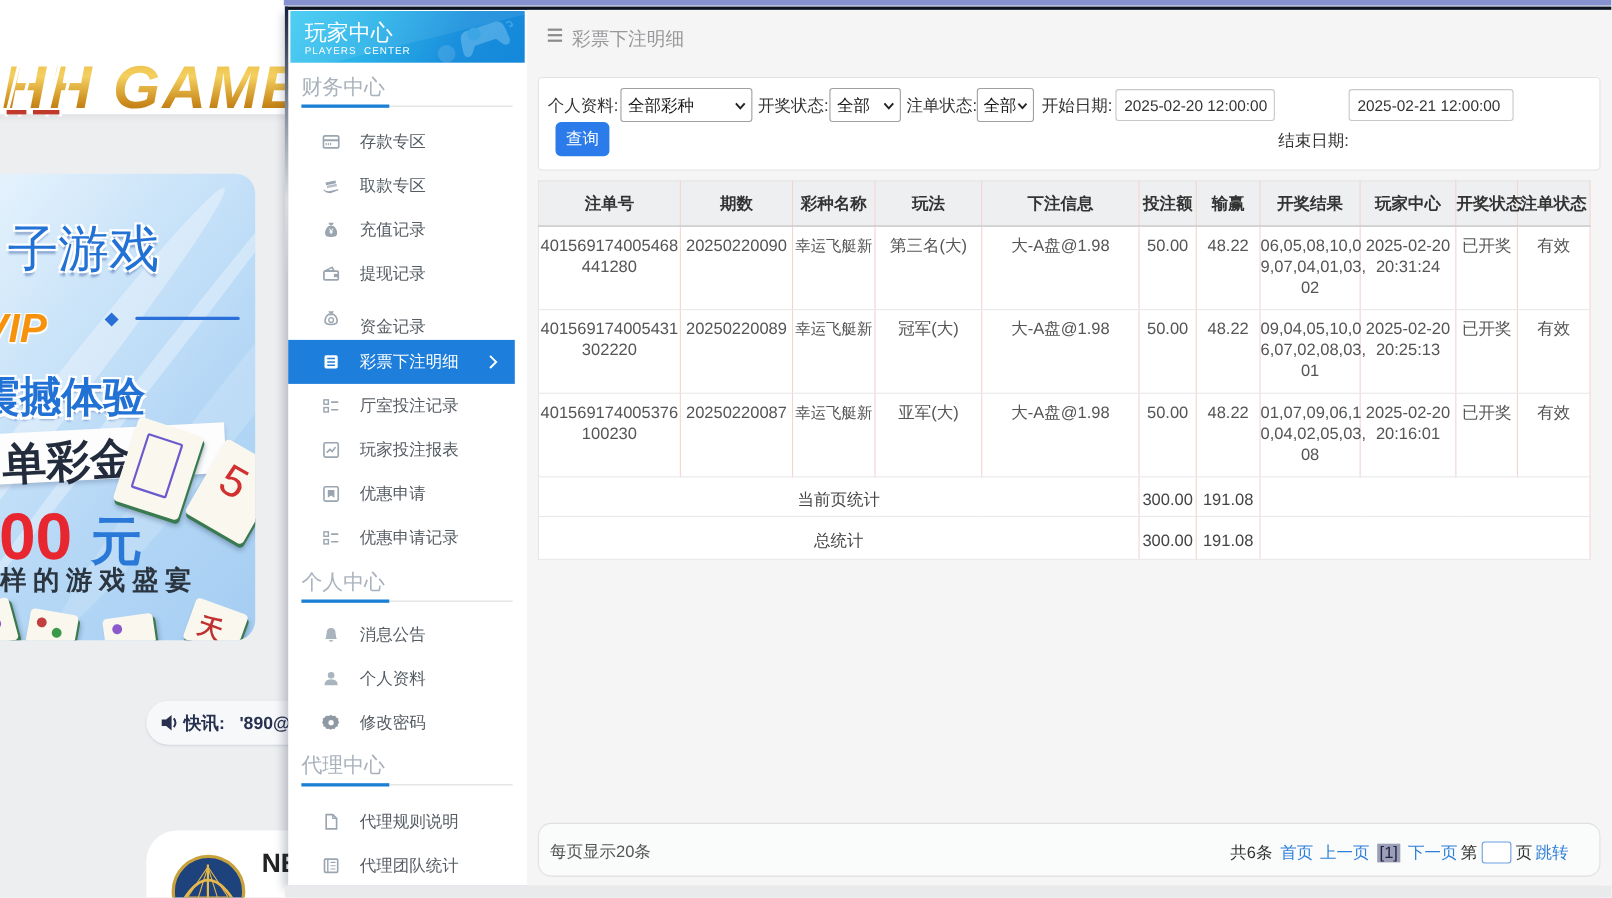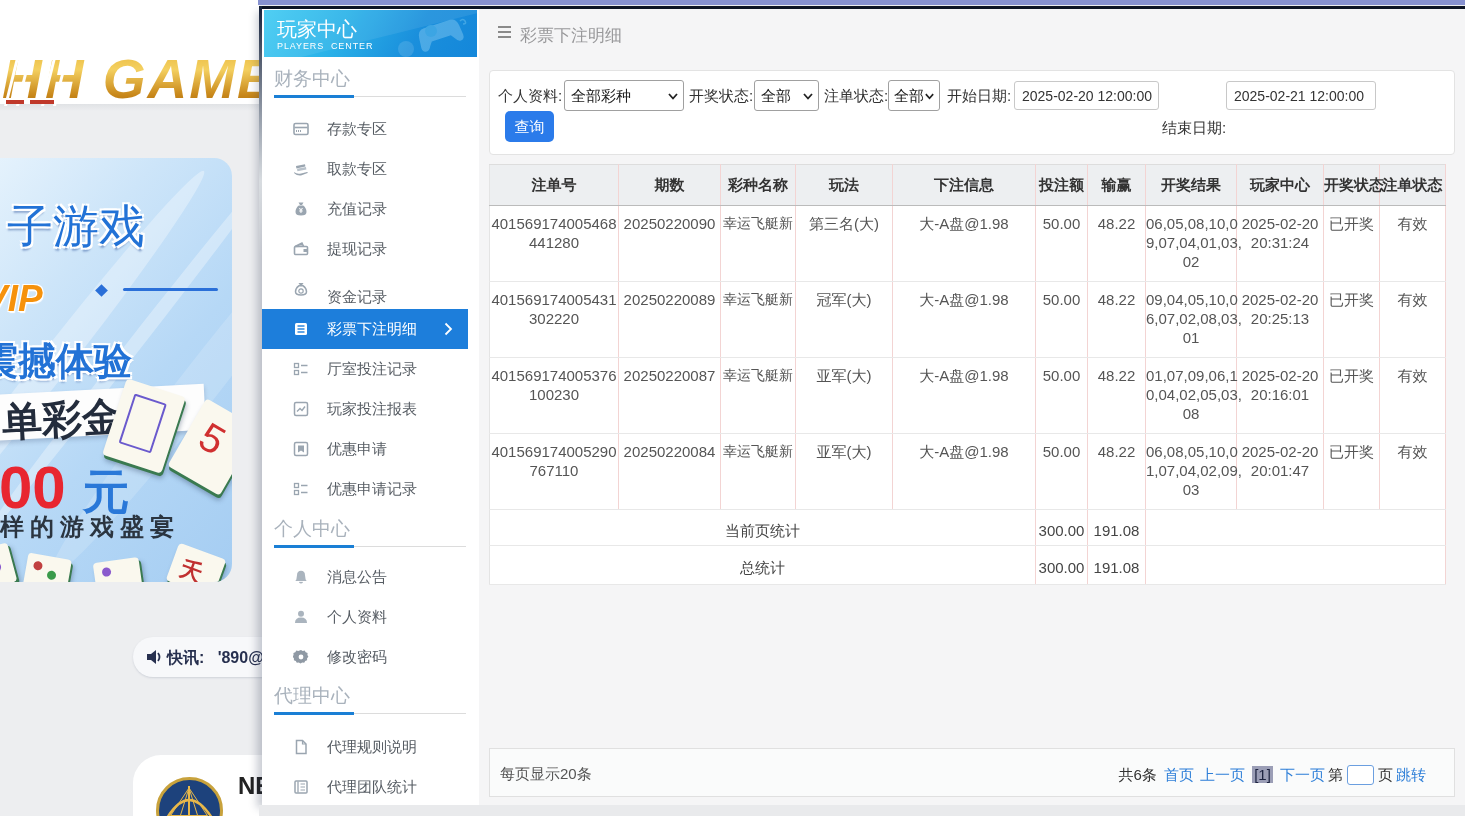--- a/index.html
+++ b/index.html
@@ -83,21 +83,21 @@
 #tbl col.c4{width:143px} #tbl col.c5{width:52px} #tbl col.c6{width:58px} #tbl col.c7{width:91px}
 #tbl col.c8{width:87px} #tbl col.c9{width:56px} #tbl col.c10{width:66px}
 #tbl th { background:#edeff1; font-weight:bold; color:#333; height:41px; white-space:nowrap; border-left:1px solid #f3d4d3; border-right:1px solid #f3d4d3; border-top:1px solid #ddd; border-bottom:1px solid #bbb; }
 #tbl td:first-child { border-left-color:#e4e4e4; }
 #tbl th:first-child { border-left-color:#e4e4e4; }
 #tbl td { border-left:1px solid #f3d4d3; border-right:1px solid #f3d4d3; border-bottom:1px solid #e8e8e8; text-align:center; vertical-align:top; padding-top:8px; line-height:19px; height:76px; }
 #tbl tr.sum td { height:36px; padding-top:5px; vertical-align:middle; border-bottom:1px solid #e8e8e8; color:#444; }
 #tbl tr.sum2 td { height:39px; }
 
 
-#pager { left:489px; top:748px; width:966px; height:49px; background:#fafbfb; border:1px solid #e0e0e0; border-radius:0; }
+#pager { left:489px; top:748px; width:966px; height:49px; background:#fafbfb; border:1px solid #e0e0e0; border-radius:12px; }
 #pager .lft { position:absolute; left:10px; top:16px; font-size:15px; color:#555; }
 #pager .rgt { position:absolute; right:25px; top:16px; font-size:15px; color:#333; white-space:nowrap; }
 #pager .rgt a { color:#2e7fd8; text-decoration:none; margin:0 3px; }
 #pgcur { background:#9b9eb6; color:#1c2340; padding:0 2px; }
 #pginp { display:inline-block; width:27px; height:20px; border:1px solid #6b9fe0; border-radius:3px; background:#fff; vertical-align:-5px; margin:0 4px; }
 </style>
 </head>
 <body>
 
 <div class="abs" id="topband"></div>
@@ -408,33 +408,20 @@
         <td style="white-space:nowrap;font-size:14px;">幸运飞艇新</td>
         <td>亚军(大)</td>
         <td>大-A盘@1.98</td>
         <td>50.00</td>
         <td>48.22</td>
         <td>01,07,09,06,1<br>0,04,02,05,03,<br>08</td>
         <td>2025-02-20<br>20:16:01</td>
         <td>已开奖</td>
         <td>有效</td>
       </tr>
-<tr>
-        <td>401569174005290<br>767110</td>
-        <td>20250220084</td>
-        <td style="white-space:nowrap;font-size:14px;">幸运飞艇新</td>
-        <td>亚军(大)</td>
-        <td>大-A盘@1.98</td>
-        <td>50.00</td>
-        <td>48.22</td>
-        <td>06,08,05,10,0<br>1,07,04,02,09,<br>03</td>
-        <td>2025-02-20<br>20:01:47</td>
-        <td>已开奖</td>
-        <td>有效</td>
-      </tr>
 <tr class="sum">
         <td colspan="5">当前页统计</td>
         <td>300.00</td>
         <td>191.08</td>
         <td colspan="4"></td>
       </tr>
 <tr class="sum sum2">
         <td colspan="5">总统计</td>
         <td>300.00</td>
         <td>191.08</td>

